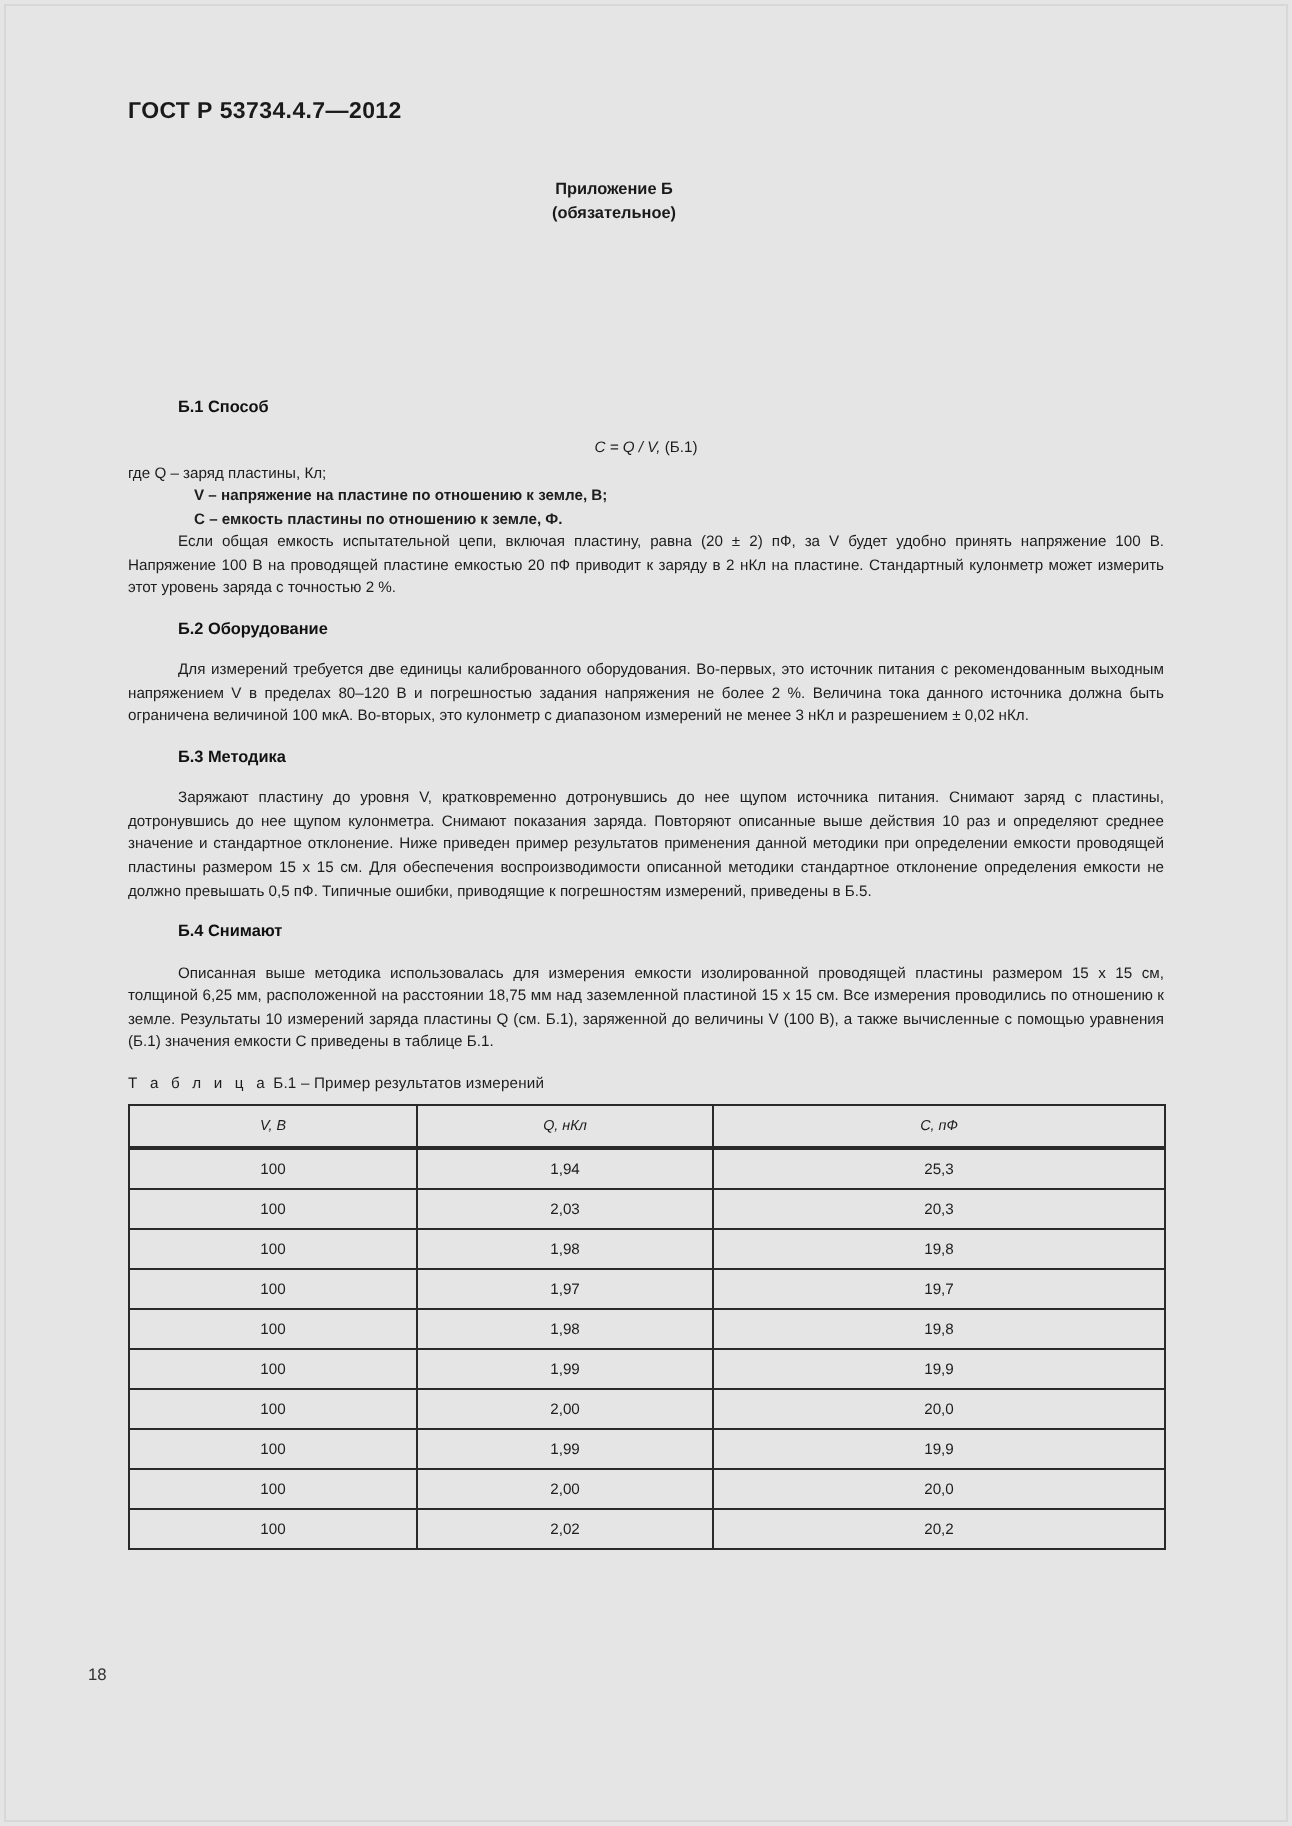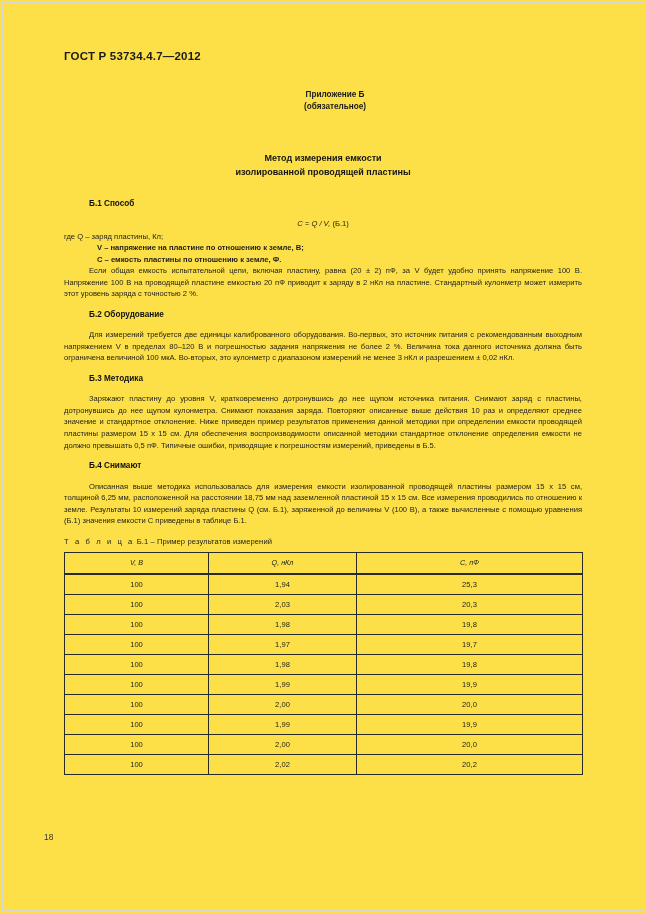--- a/index.html
+++ b/index.html
@@ -8,21 +8,21 @@
     padding: 0;
     background: #6a6a6a;
   }
   body {
     font-family: "Liberation Sans", sans-serif;
   }
   .page {
     position: relative;
     width: 646px;
     height: 913px;
-    background: #fde047;
+    background: #e5e5e5;
     overflow: hidden;
     box-sizing: border-box;
   }
   .page-border {
     position: absolute;
     left: 2px;
     top: 2px;
     right: 2px;
     bottom: 2px;
     border: 1px solid #d8d8d8;
@@ -53,21 +53,20 @@
   .annex-block {
     position: absolute;
     left: 0;
     top: 89px;
     width: 614px;
     text-align: center;
     font-size: 8.2px;
     font-weight: bold;
     color: #1a1a1a;
     line-height: 1.45;
-    padding-left: 28px;
   }
   .annex-block .line { display: block; }
 
   .doc-title {
     position: absolute;
     left: 0;
     top: 152px;
     width: 646px;
     text-align: center;
     font-size: 9px;
@@ -169,24 +168,20 @@
 
   <div class="content">
 
     <div class="doc-header">ГОСТ Р 53734.4.7—2012</div>
 
     <div class="annex-block">
       <span class="line">Приложение Б</span>
       <span class="line">(обязательное)</span>
     </div>
 
-    <div class="doc-title">
-      <span class="line">Метод измерения емкости</span>
-      <span class="line">изолированной проводящей пластины</span>
-    </div>
 
     <div class="flow">
 
       <h2 class="sec">Б.1 Способ</h2>
       <div class="gap-md"></div>
       <p class="formula">
         <span>C = Q / V,</span>
         <span class="eqno">(Б.1)</span>
       </p>
       <p class="para gde">где Q – заряд пластины, Кл;</p>

